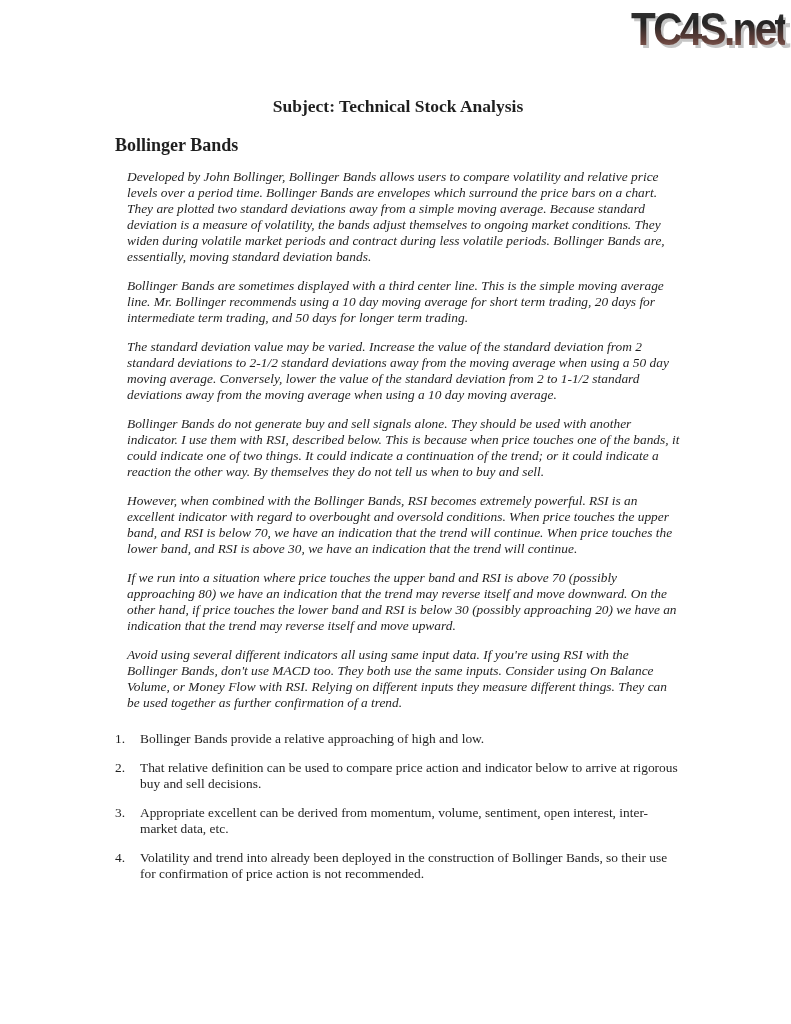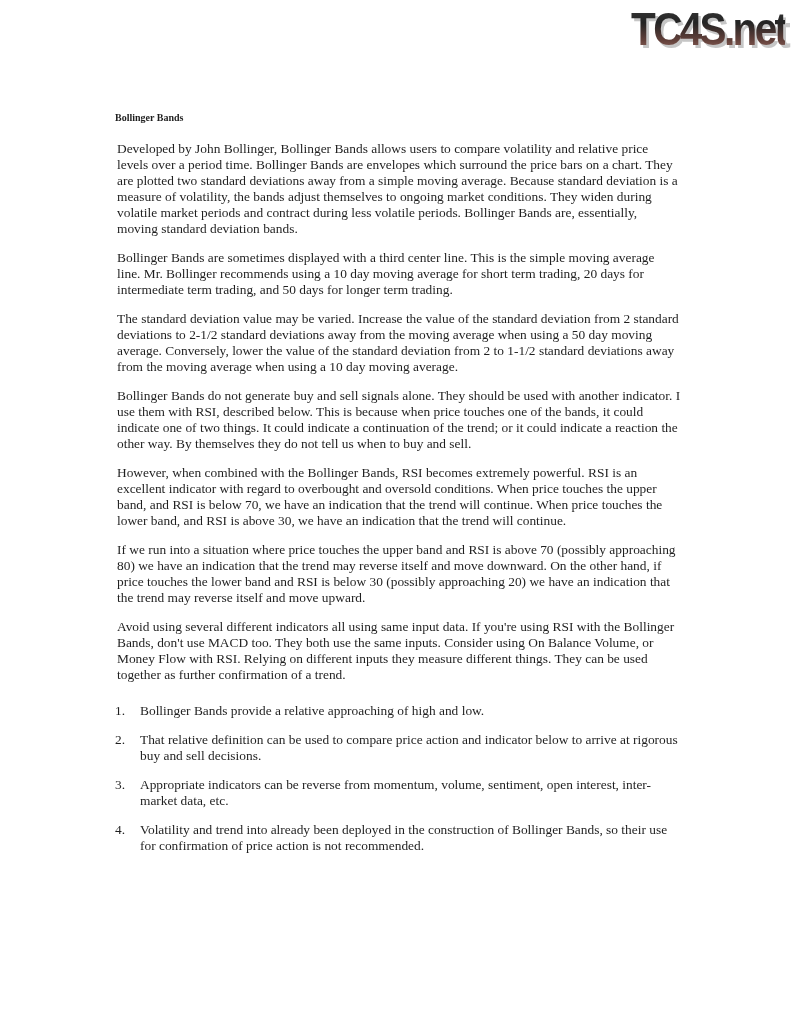--- a/index.html
+++ b/index.html
@@ -20,24 +20,24 @@
     text-align:left;
   }
   .doc-title{
     font-weight:bold;
     font-size:17.5px;line-height:20px;
     text-align:center;
     margin:0 0 20px 0;
   }
   .doc-heading{
     font-weight:bold;
-    font-size:10px;line-height:19px;
+    font-size:18px;line-height:19px;
     margin:12px 0 14px 0;
   }
-  .para{margin:0 0 13px 2px;}
+  .para{margin:0 0 13px 12px;font-style:italic;}
   .rules-list{margin-top:20px;}
   .rule{display:flex;margin:0 0 13px 0;}
   .rule-num{width:25px;flex:0 0 25px;}
   .rule-text{flex:1;}
 
   
   .layered{line-height:1;white-space:nowrap;}
   .layered .under{position:absolute;left:0;top:0;}
   .layered .over{position:relative;}
 
@@ -95,20 +95,21 @@
 <body>
 
 <div class="page">
 
   <div class="tc4s layered">
     <span class="under">TC4S.net</span>
     <span class="over">TC4S.net</span>
   </div>
 
   <div class="content">
+    <h1 class="doc-title">Subject: Technical Stock Analysis</h1>
     <h2 class="doc-heading">Bollinger Bands</h2>
 
     <p class="para">Developed by John Bollinger, Bollinger Bands allows users to compare volatility and relative price levels over a period time. Bollinger Bands are envelopes which surround the price bars on a chart. They are plotted two standard deviations away from a simple moving average. Because standard deviation is a measure of volatility, the bands adjust themselves to ongoing market conditions. They widen during volatile market periods and contract during less volatile periods. Bollinger Bands are, essentially, moving standard deviation bands.</p>
     <p class="para">Bollinger Bands are sometimes displayed with a third center line. This is the simple moving average line. Mr. Bollinger recommends using a 10 day moving average for short term trading, 20 days for intermediate term trading, and 50 days for longer term trading.</p>
     <p class="para">The standard deviation value may be varied. Increase the value of the standard deviation from 2 standard deviations to 2-1/2 standard deviations away from the moving average when using a 50 day moving average. Conversely, lower the value of the standard deviation from 2 to 1-1/2 standard deviations away from the moving average when using a 10 day moving average.</p>
     <p class="para">Bollinger Bands do not generate buy and sell signals alone. They should be used with another indicator. I use them with RSI, described below. This is because when price touches one of the bands, it could indicate one of two things. It could indicate a continuation of the trend; or it could indicate a reaction the other way. By themselves they do not tell us when to buy and sell.</p>
     <p class="para">However, when combined with the Bollinger Bands, RSI becomes extremely powerful. RSI is an excellent indicator with regard to overbought and oversold conditions. When price touches the upper band, and RSI is below 70, we have an indication that the trend will continue. When price touches the lower band, and RSI is above 30, we have an indication that the trend will continue.</p>
     <p class="para">If we run into a situation where price touches the upper band and RSI is above 70 (possibly approaching 80) we have an indication that the trend may reverse itself and move downward. On the other hand, if price touches the lower band and RSI is below 30 (possibly approaching 20) we have an indication that the trend may reverse itself and move upward.</p>
     <p class="para">Avoid using several different indicators all using same input data. If you're using RSI with the Bollinger Bands, don't use MACD too. They both use the same inputs. Consider using On Balance Volume, or Money Flow with RSI. Relying on different inputs they measure different things. They can be used together as further confirmation of a trend.</p>
 
@@ -116,21 +117,21 @@
       <div class="rule">
         <span class="rule-num">1.</span>
         <span class="rule-text">Bollinger Bands provide a relative approaching of high and low.</span>
       </div>
       <div class="rule">
         <span class="rule-num">2.</span>
         <span class="rule-text">That relative definition can be used to compare price action and indicator below to arrive at rigorous buy and sell decisions.</span>
       </div>
       <div class="rule">
         <span class="rule-num">3.</span>
-        <span class="rule-text">Appropriate indicators can be reverse from momentum, volume, sentiment, open interest, inter-market data, etc.</span>
+        <span class="rule-text">Appropriate excellent can be derived from momentum, volume, sentiment, open interest, inter-market data, etc.</span>
       </div>
       <div class="rule">
         <span class="rule-num">4.</span>
         <span class="rule-text">Volatility and trend into already been deployed in the construction of Bollinger Bands, so their use for confirmation of price action is not recommended.</span>
       </div>
     </div>
   </div>
 
 
   <div class="txtreme layered">

